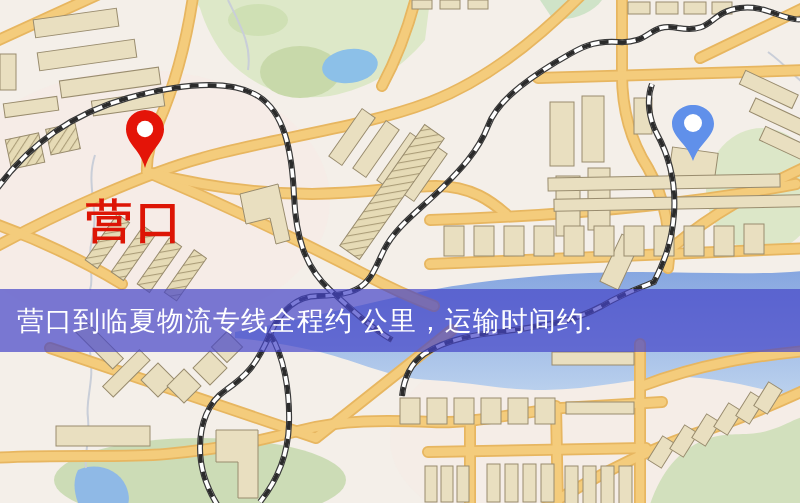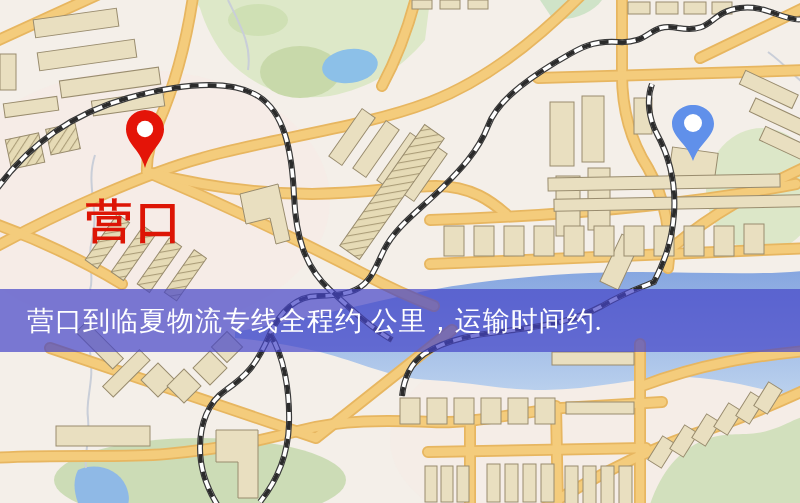--- a/index.html
+++ b/index.html
@@ -23,21 +23,21 @@
   .pin-origin{color:var(--pin-origin,#e41408);}
   .pin-dest{color:var(--pin-dest,#6090ea);}
   .place-label{position:absolute;font-weight:bold;font-size:46px;letter-spacing:4px;line-height:1;}
   .label-origin{left:86px;top:185px;color:var(--label-origin,#dd1505);margin-top:13px;}
   .label-dest{left:642px;top:177px;color:var(--label-dest,#2a2ad8);}
 
   
   .banner{position:absolute;left:0;top:289px;width:800px;height:63px;
           background:var(--banner-bg,rgba(68,68,200,0.70));
           display:flex;align-items:center;}
-  .banner span{color:var(--banner-fg,#ffffff);font-size:27px;padding-left:27px;
+  .banner span{color:var(--banner-fg,#ffffff);font-size:27px;padding-left:17px;
                letter-spacing:1px;font-family:"Liberation Serif",serif;white-space:nowrap;}
 </style>
 </head>
 <body>
 
 <div id="stage">
 
   <svg class="map" width="800" height="503" viewBox="0 0 800 503">
     <defs>
       <pattern id="hatch" width="7" height="7" patternTransform="rotate(45)" patternUnits="userSpaceOnUse">

